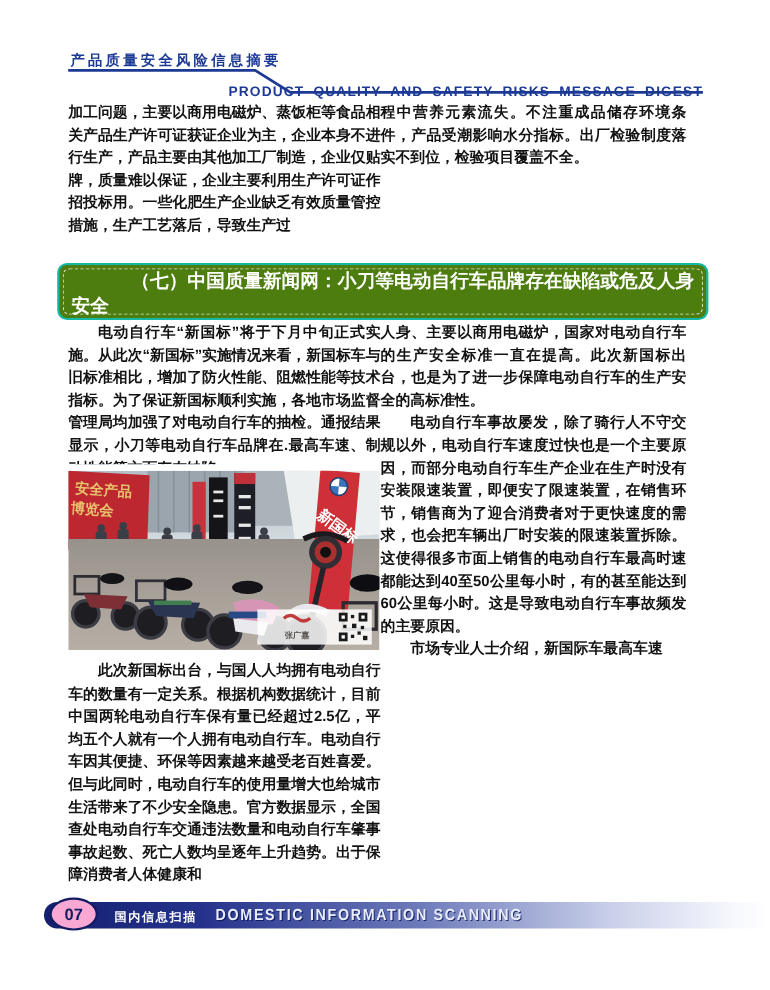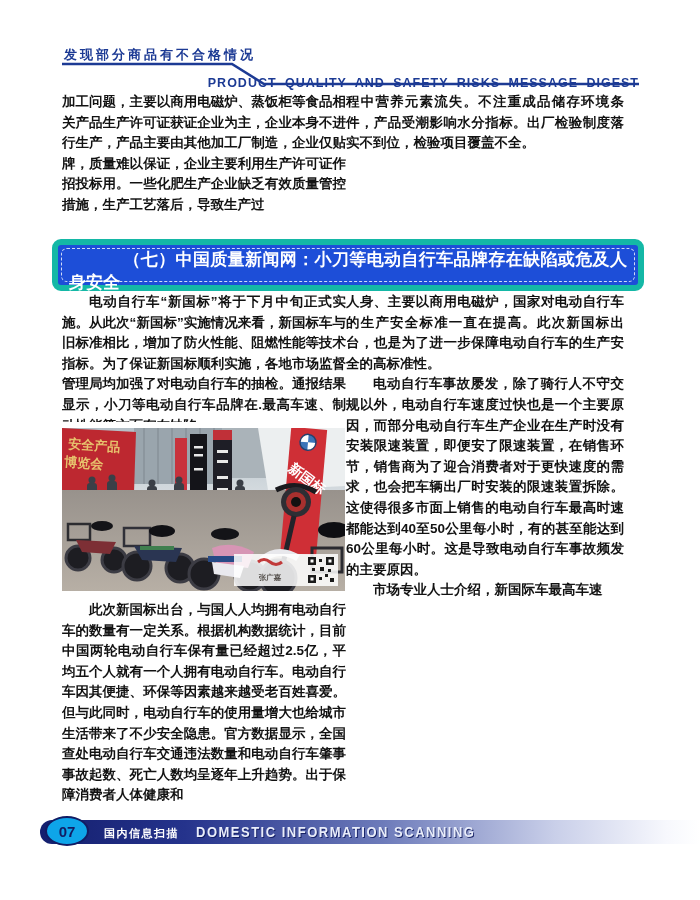--- a/index.html
+++ b/index.html
@@ -27,21 +27,21 @@
   }
   .body-text p{margin:0;}
   .ind{text-indent:2em;}
   .cols{display:flex;}
   .col-l{width:284px;flex:none;}
   .col-r{width:278px;flex:none;}
   .intro{position:absolute;left:62px;top:92px;width:578px;height:144px;overflow:hidden;}
   
   .banner{
     position:absolute;left:52px;top:239px;width:592px;height:52px;
-    background:#1d4ed8;border:6px solid #14b8a6;border-radius:9px;
+    background:#4d7c0f;border:2px solid #14b8a6;border-radius:9px;
     box-sizing:border-box;
   }
   .banner::before{
     content:"";position:absolute;inset:3px;border:1px dashed rgba(255,255,255,.8);
     border-radius:6px;pointer-events:none;
   }
   .banner-text{
     margin:3px 11px 0 11px;text-indent:3.2em;
     font-size:17px;line-height:23px;font-weight:bold;color:#ffffff;
     text-align:justify;
@@ -51,41 +51,41 @@
   .p1-left{height:130px;overflow:hidden;}
   .photo{display:block;width:283px;height:163px;margin:6px 0 9px 0;}
   
   .footer-bar{
     position:absolute;left:40px;top:820px;width:660px;height:24px;
     background:linear-gradient(90deg,#141f6e 0%,#25338c 22%,#6d7bba 52%,#c9cfe9 78%,#f7f8fd 95%,#ffffff 100%);
     border-radius:12px 0 0 12px;
   }
   .page-oval{
     position:absolute;left:45px;top:816px;width:44px;height:30px;
-    background:#0ea5e9;border:2px solid #121c63;border-radius:50%;
+    background:#f9a8d4;border:2px solid #121c63;border-radius:50%;
     box-sizing:border-box;display:flex;align-items:center;justify-content:center;
     font-size:15px;font-weight:bold;color:#121c63;
   }
   .footer-zh{
     position:absolute;left:104px;top:826px;
     font-size:11px;font-weight:bold;color:#ffffff;letter-spacing:1.5px;
   }
   .footer-en{
     position:absolute;left:196px;top:824px;
     font-size:13px;font-weight:bold;color:#e9edfa;letter-spacing:1.5px;
     text-shadow:1px 1px 0 rgba(12,22,90,.85);
     transform:scaleY(1.12);transform-origin:left center;white-space:nowrap;
   }
 </style>
 </head>
 <body>
 
 <div class="page">
 
-  <div class="hdr-zh">发现部分商品有不合格情况</div>
+  <div class="hdr-zh">产品质量安全风险信息摘要</div>
   <svg class="hdr-lines" viewBox="0 0 700 100" xmlns="http://www.w3.org/2000/svg">
     <polyline points="62,64 232,64 264,84 639,84" fill="none" stroke="#1c3a94" stroke-width="2.6"></polyline>
   </svg>
   <div class="hdr-en">PRODUCT QUALITY AND SAFETY RISKS MESSAGE DIGEST</div>
 
   <div class="intro cols body-text">
     <div class="col-l">
       <p>加工问题，主要以商用电磁炉、蒸饭柜等食品相关产品生产许可证获证企业为主，企业本身不进行生产，产品主要由其他加工厂制造，企业仅贴牌，质量难以保证，企业主要利用生产许可证作招投标用。一些化肥生产企业缺乏有效质量管控措施，生产工艺落后，导致生产过</p>
     </div>
     <div class="col-r">

